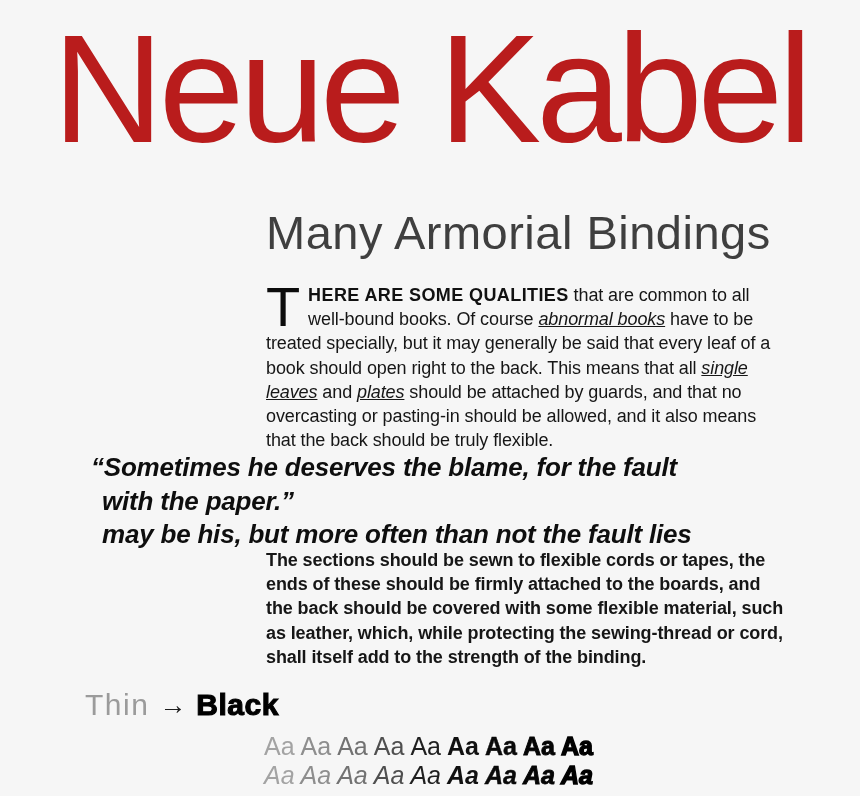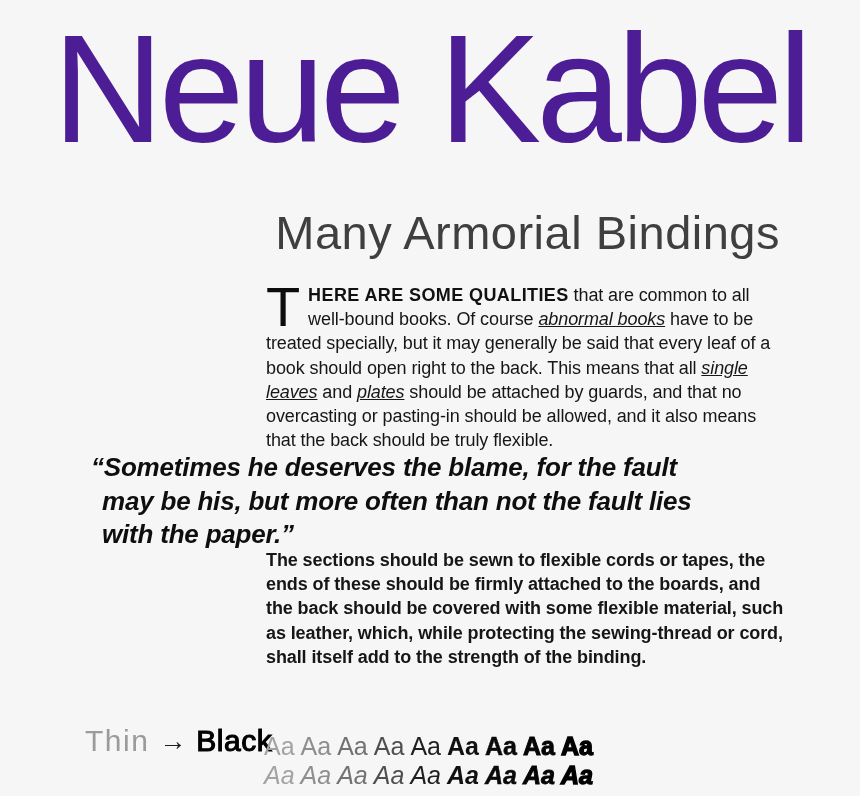--- a/index.html
+++ b/index.html
@@ -16,27 +16,27 @@
     overflow: hidden;
   }
   .title {
     position: absolute;
     top: 12px; left: 0; width: 860px;
     text-align: center;
     font-size: 154px;
     line-height: 1.0;
     letter-spacing: -5px;
     font-weight: 500;
-    color: #4c1d95;
+    color: #b91c1c;
     white-space: nowrap;
   }
   .subtitle {
     position: absolute;
     top: 205px; left: 266px; width: 514px;
-    text-align: right;
+    text-align: left;
     font-size: 47px;
     font-weight: 200;
     letter-spacing: 0.5px;
     color: #3f3f3f;
     white-space: nowrap;
   }
   .para {
     font-size: 18px;
     line-height: 24.2px;
     letter-spacing: -0.1px;
@@ -68,31 +68,31 @@
     font-weight: bold;
     letter-spacing: -0.2px;
     color: #0e0e0e;
     margin: 17px; padding: 0;
   }
   .quote-line { white-space: nowrap; }
   .quote-line + .quote-line { padding-left: 11px; }
   .para2 { position: absolute; top: 548px; left: 266px; width: 519px; font-weight: bold; }
   .weights-label {
     position: absolute;
-    top: 724px; left: 85px;
+    top: 688px; left: 85px;
     font-size: 30px;
     line-height: 34px;
     display: flex;
     gap: 10px;
     align-items: center;
     white-space: nowrap;
   }
   .w-thin { font-weight: 200; letter-spacing: 1.5px; color: #9b9b9b; }
   .w-arrow { color: #1c1c1c; font-size: 27px; }
-  .w-black { font-weight: normal; color: #000; -webkit-text-stroke: 1.1px #000; letter-spacing: 0.5px; }
+  .w-black { font-weight: bold; color: #000; -webkit-text-stroke: 1.1px #000; letter-spacing: 0.5px; }
   .samples {
     position: absolute;
     top: 732px; left: 264px;
     font-size: 25px;
     line-height: 29px;
     color: #111;
   }
   .sample-row { display: flex; gap: 6px; }
   .sample-row.italic { font-style: italic; }
   .sample-row span { white-space: pre; }
@@ -105,22 +105,22 @@
   <div class="title">Neue Kabel</div>
 
   <div class="subtitle">Many Armorial Bindings</div>
 
   <div class="para para1">
     <span class="dropcap">T</span><span class="smallcaps">HERE ARE SOME QUALITIES</span><span id="para1-segments"><span> that are common to all well-bound books. Of course </span><span class="seg-italic">abnormal books</span><span> have to be treated specially, but it may generally be said that every leaf of a book should open right to the back. This means that all </span><span class="seg-italic">single leaves</span><span> and </span><span class="seg-italic">plates</span><span> should be attached by guards, and that no overcasting or pasting-in should be allowed, and it also means that the back should be truly flexible.</span></span>
   </div>
 
   <blockquote class="quote" id="quote-block">
       <div class="quote-line">“Sometimes he deserves the blame, for the fault</div>
+      <div class="quote-line">with the paper.”</div>
       <div class="quote-line">may be his, but more often than not the fault lies</div>
-      <div class="quote-line">with the paper.”</div>
     </blockquote>
 
   <div class="para para2">The sections should be sewn to flexible cords or tapes, the ends of these should be firmly attached to the boards, and the back should be covered with some flexible material, such as leather, which, while protecting the sewing-thread or cord, shall itself add to the strength of the binding.</div>
 
   <div class="weights-label">
     <span class="w-thin">Thin</span>
     <span class="w-arrow">→</span>
     <span class="w-black">Black</span>
   </div>
 

